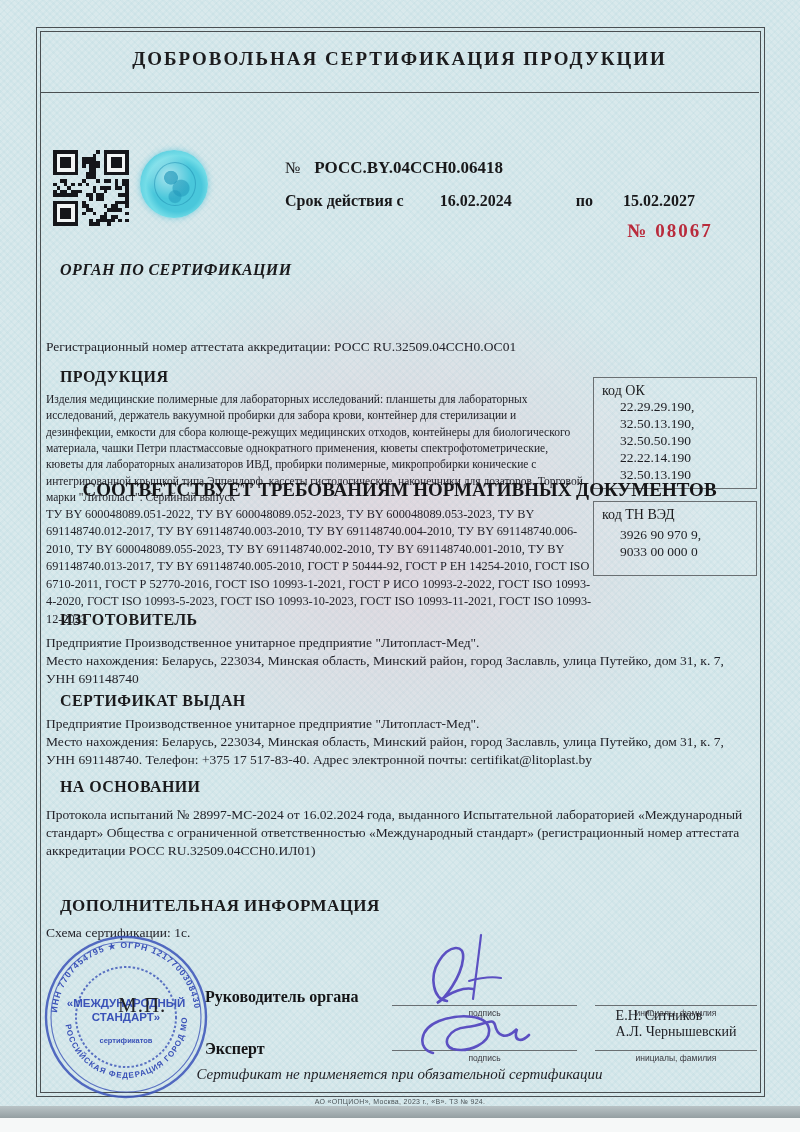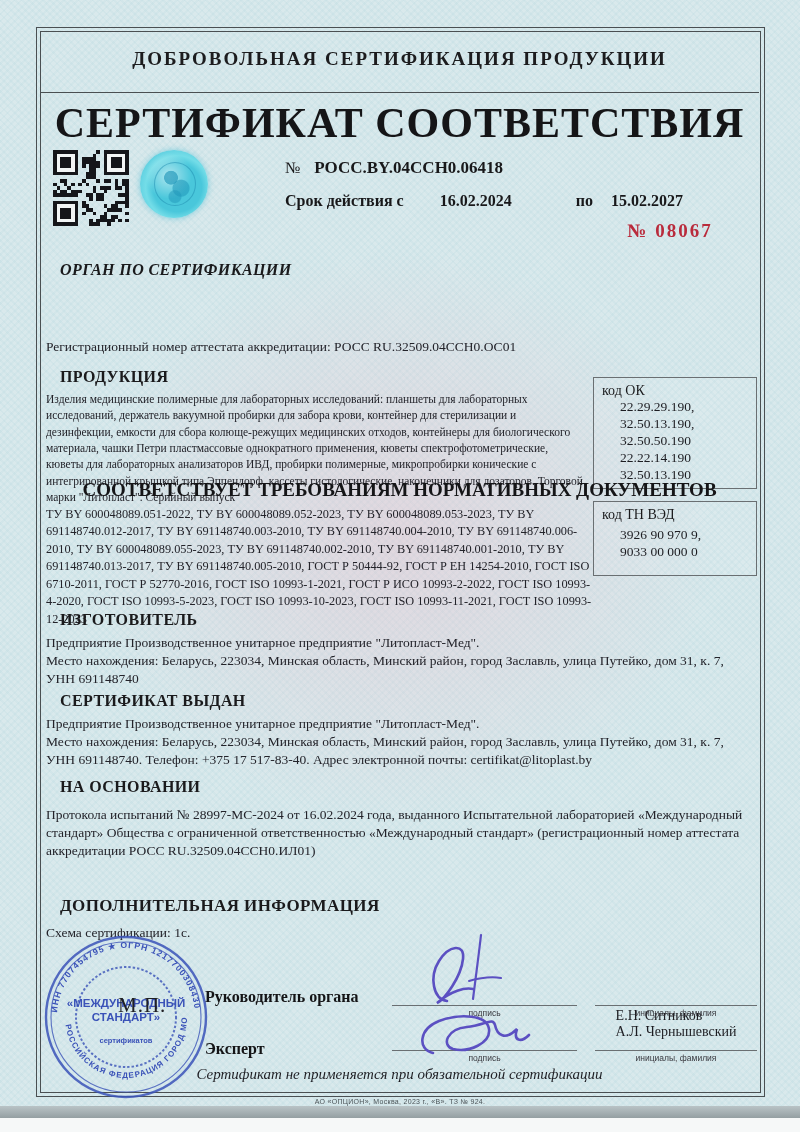--- a/index.html
+++ b/index.html
@@ -75,21 +75,20 @@
 <body>
 
 <div class="paper">
 
   <div class="frame-outer">
     <div class="frame-inner"></div>
   </div>
 
   <div class="abs band-title">ДОБРОВОЛЬНАЯ СЕРТИФИКАЦИЯ ПРОДУКЦИИ</div>
   <div class="abs band-rule"></div>
-  <div class="abs main-title">СЕРТИФИКАТ СООТВЕТСТВИЯ</div>
 
   <div class="abs qr">
     <svg id="qr" viewBox="0 0 21 21" shape-rendering="crispEdges" xmlns="http://www.w3.org/2000/svg">
         <rect x="12" y="0" width="1" height="1" fill="#15161a"></rect>
         <rect x="11" y="1" width="1" height="1" fill="#15161a"></rect>
         <rect x="8" y="2" width="1" height="1" fill="#15161a"></rect>
         <rect x="9" y="2" width="1" height="1" fill="#15161a"></rect>
         <rect x="10" y="2" width="1" height="1" fill="#15161a"></rect>
         <rect x="11" y="2" width="1" height="1" fill="#15161a"></rect>
         <rect x="8" y="3" width="1" height="1" fill="#15161a"></rect>
@@ -212,21 +211,21 @@
   </div>
   <div class="abs holo"></div>
 
   <div class="abs num-row">
     <span class="num-sign">№</span><span>РОСС.BY.04ССН0.06418</span>
   </div>
   <div class="abs validity-row">
     <span>Срок действия  с</span>
     <span style="margin-left:32px">16.02.2024</span>
     <span style="margin-left:60px">по</span>
-    <span style="margin-left:14px">15.02.2027</span>
+    <span style="margin-left:26px">15.02.2027</span>
   </div>
   <div class="abs serial">№ 08067</div>
 
   <div class="abs h-sec" style="left:60px;top:261px;font-style:italic;">ОРГАН ПО СЕРТИФИКАЦИИ</div>
   <div class="abs body-txt" style="left:46px;top:338px;width:708px;">Регистрационный номер аттестата аккредитации: РОСС RU.32509.04ССН0.ОС01</div>
 
   <div class="abs h-sec" style="left:60px;top:368px;">ПРОДУКЦИЯ</div>
   <div class="abs small-txt" style="left:46px;top:391px;width:540px;">Изделия медицинские полимерные для лабораторных исследований: планшеты для лабораторных исследований, держатель вакуумной пробирки для забора крови, контейнер для стерилизации и дезинфекции, емкости для сбора колюще-режущих медицинских отходов, контейнеры для биологического материала, чашки Петри пластмассовые однократного применения, кюветы спектрофотометрические, кюветы для лабораторных анализаторов ИВД, пробирки полимерные, микропробирки конические с интегрированной крышкой типа Эппендорф, кассеты гистологические, наконечники для дозаторов. Торговой марки "Литопласт". Серийный выпуск</div>
   <div class="abs code-box" style="left:593px;top:377px;width:146px;">
     <div class="cap">код ОК</div>

